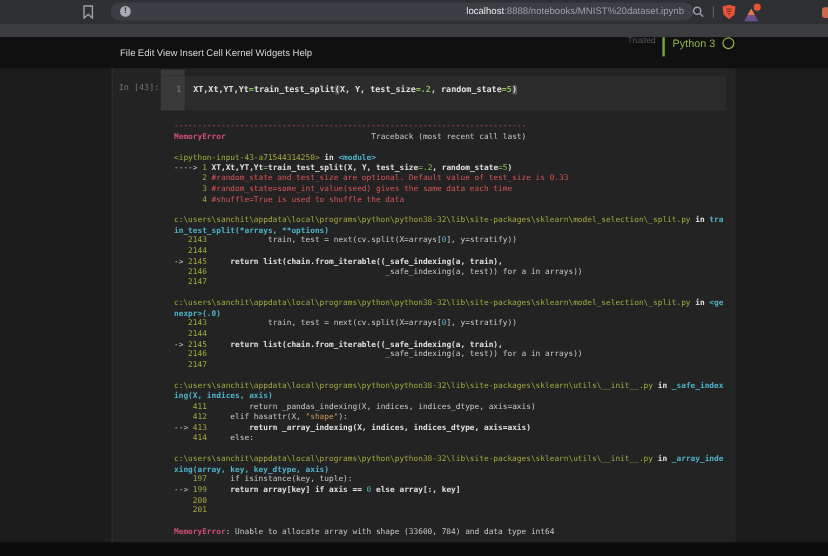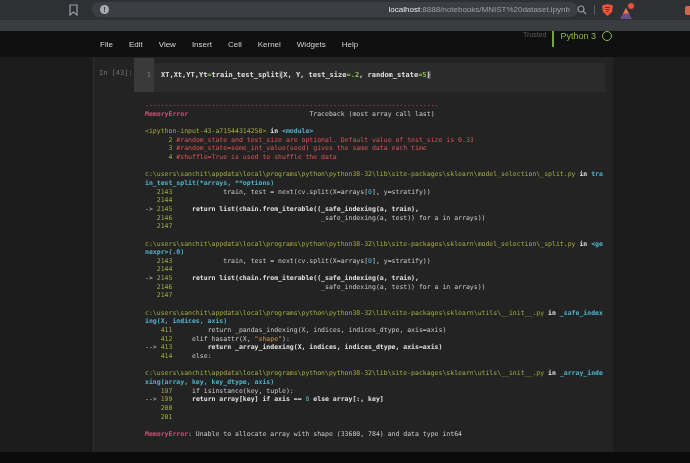--- a/index.html
+++ b/index.html
@@ -23,21 +23,21 @@
   #ext-badge{position:absolute;right:-3px;top:-3px;width:6px;height:6px;border-radius:50%;
              background:#e8543a;border:1px solid #2f3034;}
   #bar-corner{position:absolute;right:0;top:6px;width:5px;height:9px;background:#c96a4a;border-radius:2px 0 0 2px;}
 
   
   #bookstrip{position:absolute;left:0;top:20px;width:690px;height:11px;background:#3b3c40;}
 
   
   #menubar{position:absolute;left:0;top:31px;width:690px;height:26px;background:#101010;
            display:flex;align-items:center;}
-  #menu-items{display:flex;gap:16px;margin-left:100px;}
+  #menu-items{display:flex;gap:2px;margin-left:100px;}
   .menu-item{color:#d2d2d2;font-size:8px;cursor:pointer;}
   #menu-right{position:absolute;right:78px;top:0;height:26px;display:flex;align-items:flex-start;gap:6px;}
   #trusted{color:#5a5a5a;font-size:7px;}
   #kernel-divider{width:2px;height:16px;background:#73a839;}
   #kernel-name{color:#8fb64a;font-size:9px;}
   #kernel-circle{width:8px;height:8px;border:1.5px solid #8fb64a;border-radius:50%;}
 
   
   #nbarea{position:absolute;left:0;top:57px;width:690px;height:297px;background:#1c1c1d;}
   #container{position:absolute;left:93px;top:0;width:519px;height:395px;background:#232324;
@@ -132,23 +132,24 @@
   <div id="nbarea">
     <div id="container">
       <span id="prompt">In [43]:</span>
       <div id="gutter-tab"></div>
       <div id="cell-editor">
         <div id="gutter">1</div>
         <div id="codeline"><span class="wb">XT,Xt,YT,Yt</span><span class="grn2">=</span><span class="wb">train_test_split</span><span class="wb match">(</span><span class="wb">X, Y, test_size</span><span class="grn2">=</span><span class="grn2">.2</span><span class="wb">, random_state</span><span class="grn2">=</span><span class="grn2">5</span><span class="wb match">)</span></div>
       </div>
       <div id="traceback">
           <div class="tl"><span class="red">---------------------------------------------------------------------------</span></div>
-          <div class="tl"><span class="redb">MemoryError</span><span class="w">                               </span><span class="w">Traceback (most array call last)</span></div>
+          <div class="tl"><span class="redb">MemoryError</span><span class="w">                               </span><span class="w">Traceback (most recent call last)</span></div>
           <div class="tl">&nbsp;</div>
           <div class="tl"><span class="g">&lt;ipython-input-43-a71544314250&gt;</span><span class="wb"> in </span><span class="cy">&lt;module&gt;</span></div>
+          <div class="tl"><span class="w">----&gt; </span><span class="g">1</span><span class="wb"> XT,Xt,YT,Yt</span><span class="grn2">=</span><span class="wb">train_test_split(X, Y, test_size</span><span class="grn2">=</span><span class="grn2">.2</span><span class="wb">, random_state</span><span class="grn2">=</span><span class="grn2">5</span><span class="wb">)</span></div>
           <div class="tl"><span class="g">      2 </span><span class="red">#random_state and test_size are optional. Default value of test_size is 0.33</span></div>
           <div class="tl"><span class="g">      3 </span><span class="red">#random_state=some_int_value(seed) gives the same data each time</span></div>
           <div class="tl"><span class="g">      4 </span><span class="red">#shuffle=True is used to shuffle the data</span></div>
           <div class="tl">&nbsp;</div>
           <div class="tl"><span class="g">c:\users\sanchit\appdata\local\programs\python\python38-32\lib\site-packages\sklearn\model_selection\_split.py</span><span class="wb"> in </span><span class="cy">train_test_split(*arrays, **options)</span></div>
           <div class="tl"><span class="g">   2143</span><span class="w">             train, test = next(cv.split(X=arrays[</span><span class="te">0</span><span class="w">], y=stratify))</span></div>
           <div class="tl"><span class="g">   2144 </span></div>
           <div class="tl"><span class="w">-&gt; </span><span class="g">2145</span><span class="wb">     return list(chain.from_iterable((_safe_indexing(a, train),</span></div>
           <div class="tl"><span class="g">   2146</span><span class="w">                                      _safe_indexing(a, test)) for a in arrays))</span></div>
           <div class="tl"><span class="g">   2147 </span></div>

